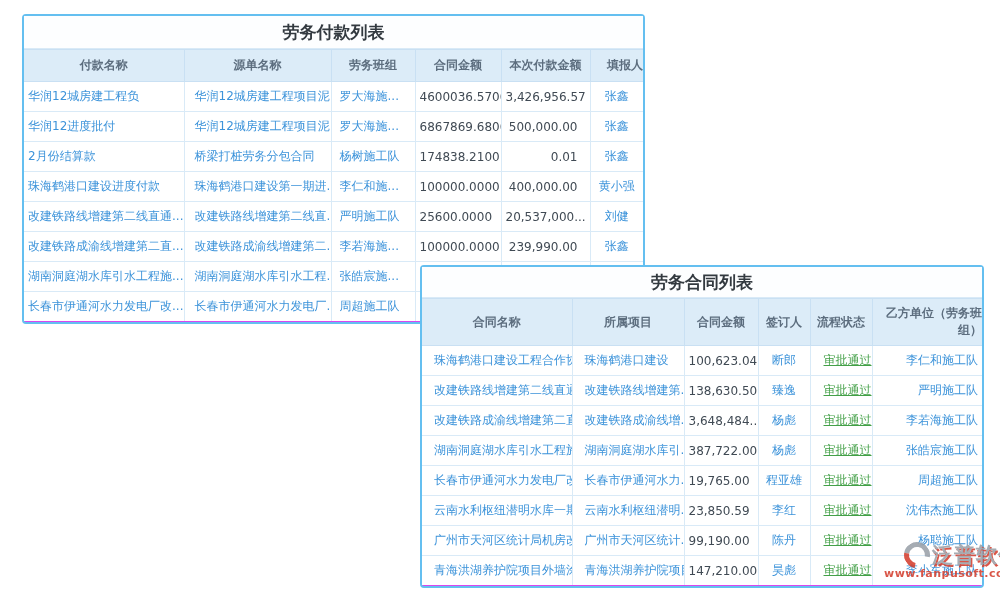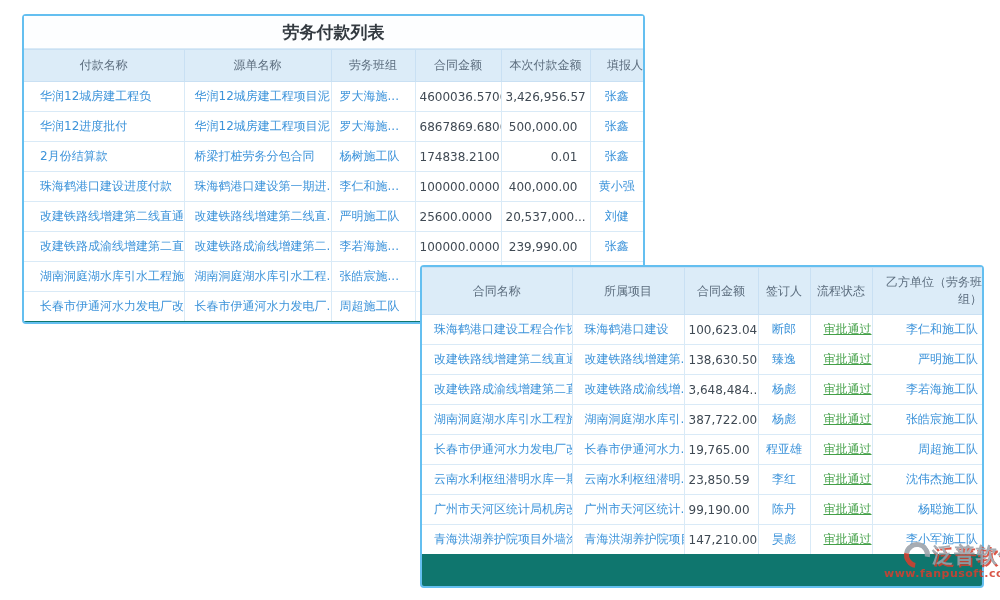--- a/index.html
+++ b/index.html
@@ -1,43 +1,43 @@
 <!DOCTYPE html>
 <html><head>
 <meta charset="utf-8">
 <style>
   html,body{margin:0;padding:0;width:1000px;height:600px;background:#ffffff;overflow:hidden;
     font-family:"DejaVu Sans","Liberation Sans",sans-serif;}
   .stage{position:relative;width:1000px;height:600px;}
 
-  .panel{position:absolute;background:#0f766e;border:2px solid #64bff0;border-radius:4px;box-sizing:border-box;}
+  .panel{position:absolute;background:#d946ef;border:2px solid #64bff0;border-radius:4px;box-sizing:border-box;}
   .panel-payment{left:22px;top:14px;width:623px;height:310px;}
   .panel-contract{left:420px;top:265px;width:564px;height:323px;z-index:5;}
 
   .panel-title{text-align:center;font-size:17px;font-weight:bold;color:#333a40;
     border-bottom:1px solid #d9eaf7;background:#fdfeff;}
   .panel-payment .panel-title{height:32px;line-height:32px;}
   .panel-contract .panel-title{height:30px;line-height:30px;}
 
   table{border-collapse:collapse;table-layout:fixed;width:100%;font-size:12px;}
-  th{background:#dcecf8;color:#5c6d7e;font-weight:normal;border:1px solid #c9e0f3;
+  th{background:#dcecf8;color:#5c6d7e;font-weight:bold;border:1px solid #c9e0f3;
      text-align:center;padding:2px 0;overflow:hidden;}
   .panel-payment th{height:27px;}
   .panel-contract th{height:42px;line-height:17px;}
   td{border:1px solid #d9eaf7;height:29px;padding:0 4px;overflow:hidden;white-space:nowrap;
      color:#3d464f;background:#ffffff;}
   tr td:first-child,tr th:first-child{border-left:none;}
   tr td:last-child,tr th:last-child{border-right:none;text-align:right;}
   tbody tr:last-child td{border-bottom:none;}
 
   .link{color:#3c93da;}
   .num{text-align:right;padding-right:12px;color:#404a54;}
   .status{color:#43a047;text-decoration:underline;text-align:center;padding-left:13px;}
 
-  .panel-payment .c1{padding-left:16px;}
+  .panel-payment .c1{padding-left:4px;}
   .panel-payment .c2{padding-left:10px;}
   .panel-payment .c3{padding-left:8px;}
   .panel-payment .c6{text-align:center;}
   .panel-contract .c1{padding-left:12px;}
   .panel-contract .c2{padding-left:12px;}
   .panel-contract .c4{text-align:center;}
   .panel-contract .c6{color:#3c93da;}
 
   .watermark{position:absolute;left:884px;top:541px;width:136px;z-index:20;opacity:.88;text-align:left;}
   .wm-row{display:flex;align-items:center;justify-content:flex-end;gap:2px;}
@@ -137,20 +137,21 @@
           <td class="c3 link">周超施工队</td>
           <td class="c4 num"></td>
           <td class="c5 num"></td>
           <td class="c6 link"></td>
         </tr>
       </tbody>
     </table>
   </div>
 
   <div class="panel panel-contract">
+    <div class="panel-title">劳务合同列表</div>
     <table>
       <colgroup>
           <col style="width:150px">
           <col style="width:112px">
           <col style="width:74px">
           <col style="width:52px">
           <col style="width:62px">
           <col style="width:110px">
         </colgroup>
       <thead>

